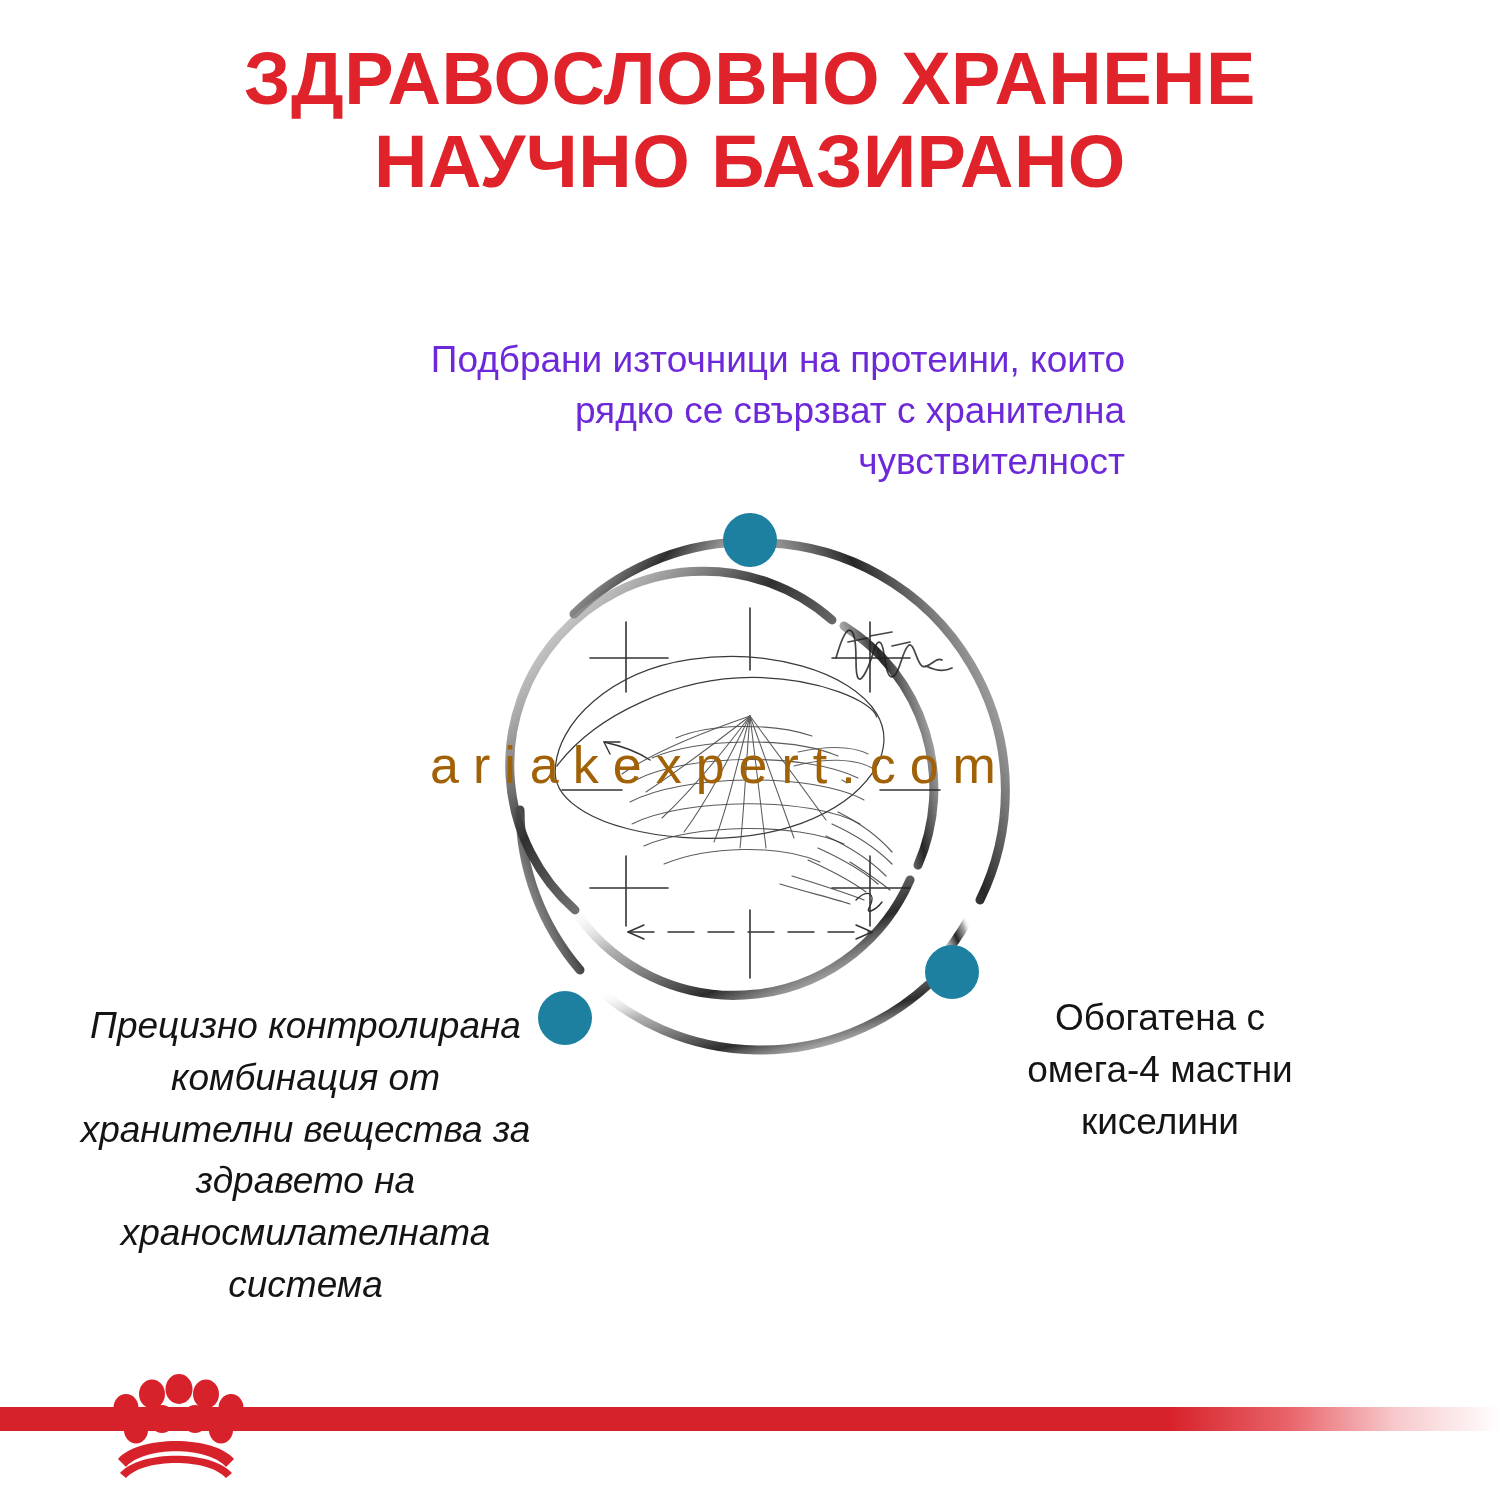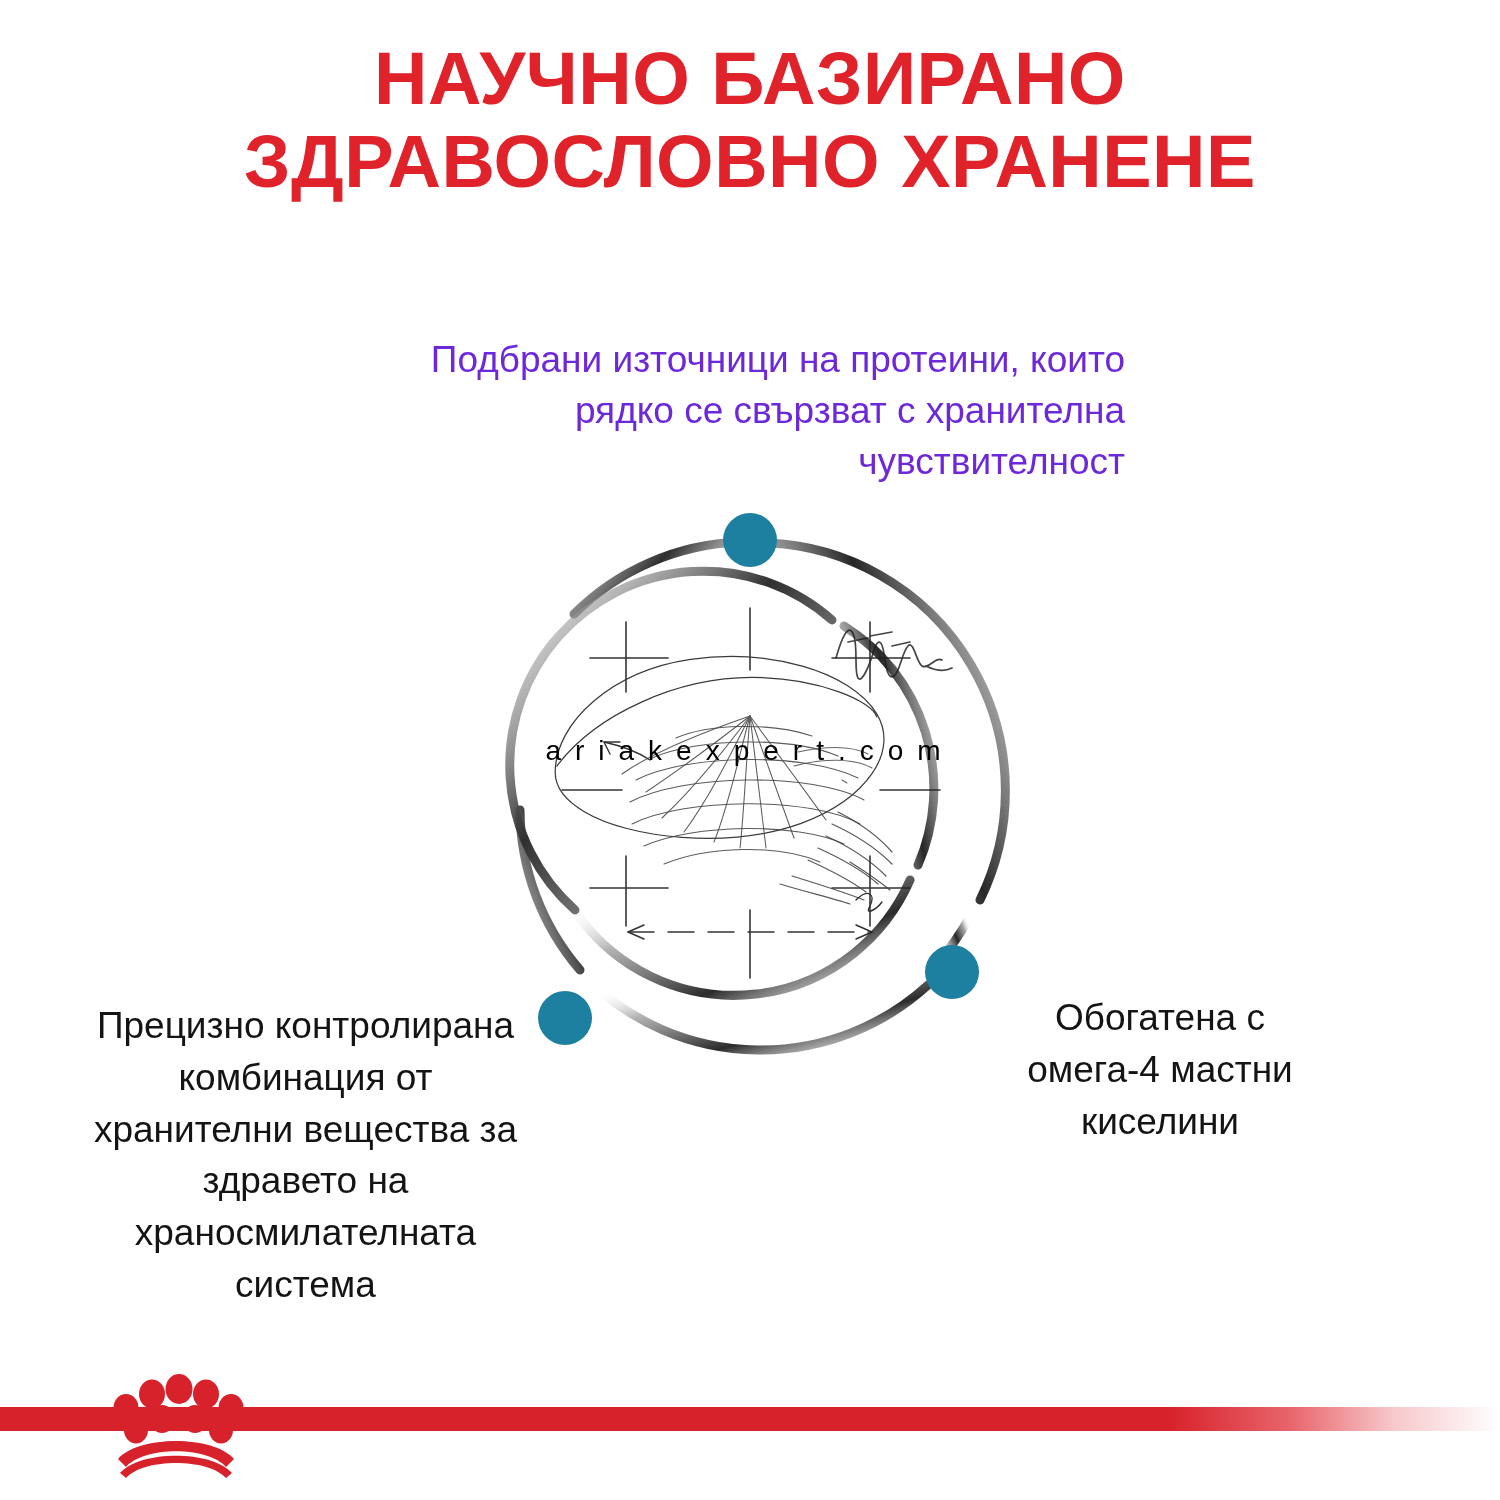--- a/index.html
+++ b/index.html
@@ -48,20 +48,21 @@
   
   .caption-left {
     position: absolute;
     left: 78px;
     top: 1000px;
     width: 455px;
     text-align: center;
     font-size: 37px;
     line-height: 1.40;
     color: #141414;
+    font-style: italic;
   }
 
   
   .caption-right {
     position: absolute;
     left: 1010px;
     top: 992px;
     width: 300px;
     text-align: center;
     font-size: 37px;
@@ -82,24 +83,24 @@
     width: 620px;
     height: 620px;
   }
 
   
   .watermark {
     position: absolute;
     left: 430px;
     top: 735px;
     width: 640px;
-    text-align: center;
-    font-size: 28px;
+    text-align: left;
+    font-size: 52px;
     letter-spacing: 14px;
-    color: #000000;
+    color: #a16207;
     pointer-events: none;
     user-select: none;
     white-space: nowrap;
   }
 
   
   .footer-bar {
     position: absolute;
     left: 0;
     top: 1407px;
@@ -114,22 +115,22 @@
     top: 1374px;
     width: 152px;
     height: 104px;
   }
   .logo svg { display:block; width:152px; height:104px; }
 </style>
 </head>
 <body>
 
 <div class="title-block">
+  <div class="title-line">ЗДРАВОСЛОВНО ХРАНЕНЕ</div>
   <div class="title-line">НАУЧНО БАЗИРАНО</div>
-  <div class="title-line">ЗДРАВОСЛОВНО ХРАНЕНЕ</div>
 </div>
 
 <div class="caption-top">Подбрани източници на протеини, които рядко се свързват с хранителна чувствителност</div>
 
 <div class="graphic">
   <svg viewBox="0 0 620 620" xmlns="http://www.w3.org/2000/svg" aria-hidden="true">
     <defs>
 
       <linearGradient id="gA" x1="0" y1="0" x2="1" y2="0.35">
         <stop offset="0" stop-color="#ffffff" stop-opacity="0"></stop>

